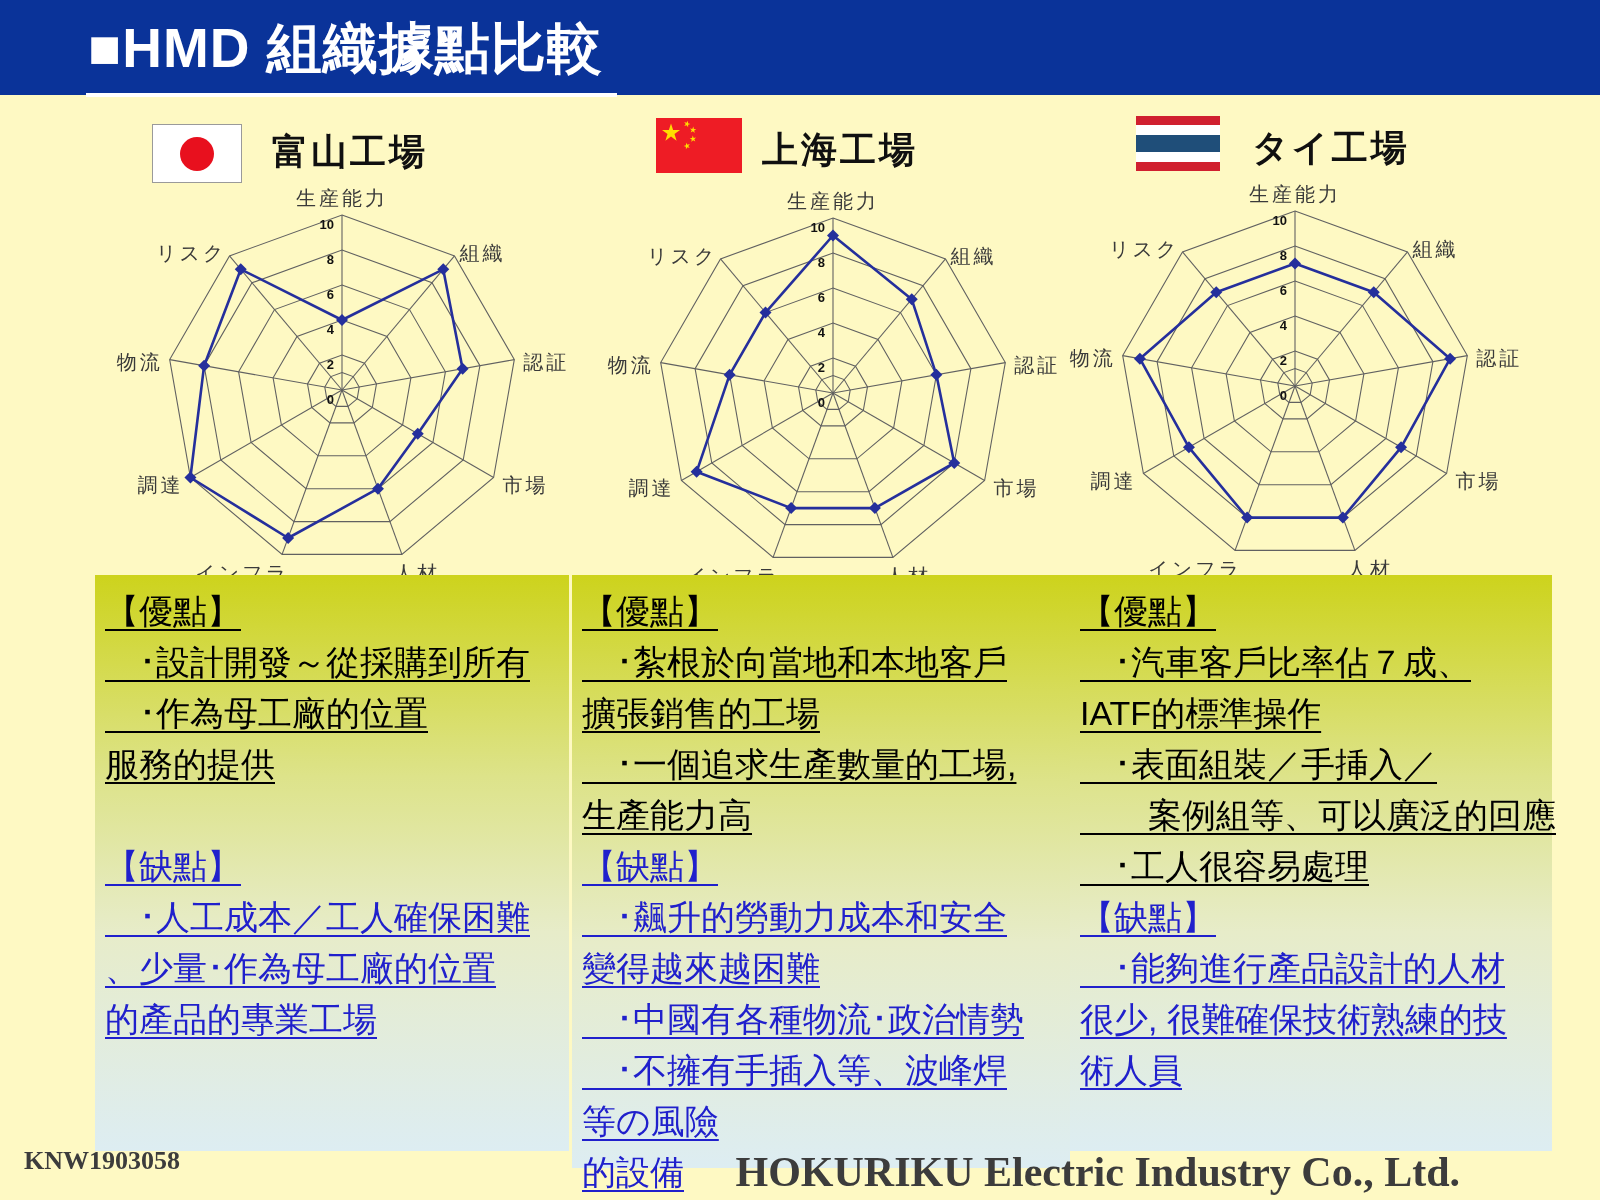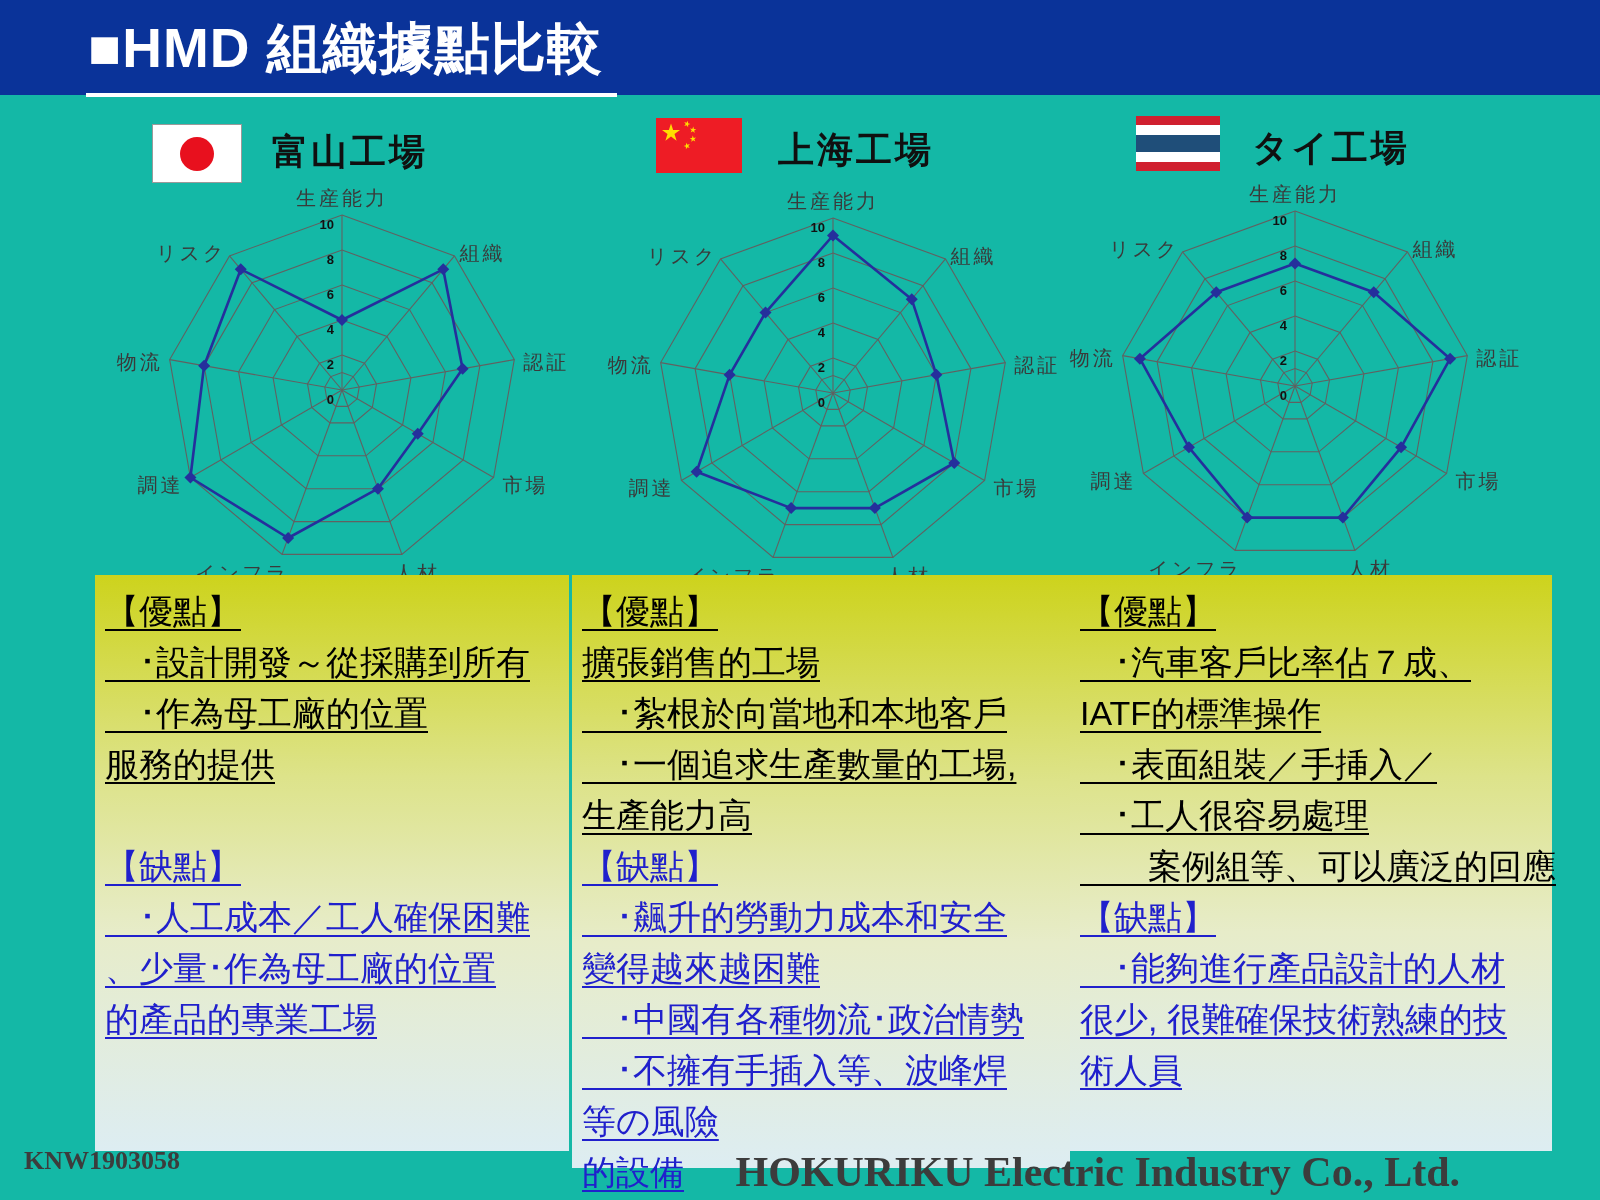--- a/index.html
+++ b/index.html
@@ -1,33 +1,33 @@
 <!DOCTYPE html>
 <html><head>
 <meta charset="utf-8">
 <style>
   html,body{margin:0;padding:0;background:#fff;}
-  .slide{position:relative;width:1600px;height:1200px;background:#14b8a6;
+  .slide{position:relative;width:1600px;height:1200px;background:#fef9c3;
          font-family:"Liberation Sans",sans-serif;overflow:hidden;}
 
   
   .header{position:absolute;left:0;top:0;width:1600px;height:95px;background:#0A3399;}
   .slide-title{position:absolute;left:86px;top:12px;color:#ffffff;font-size:55px;font-weight:bold;
                letter-spacing:1px;border-bottom:4px solid #ffffff;padding:0 14px 7px 2px;white-space:pre;}
 
   
   .flag{position:absolute;}
   .flag-japan{left:152px;top:124px;width:88px;height:57px;background:#ffffff;border:1px solid #9a9a9a;}
   .flag-japan .sun{position:absolute;left:50%;top:50%;width:34px;height:34px;margin:-17px 0 0 -17px;
                    border-radius:50%;}
   .flag-china{left:656px;top:118px;width:86px;height:55px;}
   .flag-thailand{left:1136px;top:116px;width:84px;height:55px;display:flex;flex-direction:column;}
   .flag-thailand .stripe{width:100%;}
   .factory-title{position:absolute;font-size:36px;font-weight:bold;color:#101010;letter-spacing:3px;white-space:pre;}
-  .ft0{left:272px;top:128px;} .ft1{left:778px;top:126px;} .ft2{left:1252px;top:124px;}
+  .ft0{left:272px;top:128px;} .ft1{left:762px;top:126px;} .ft2{left:1252px;top:124px;}
 
   
   .radar{position:absolute;width:480px;height:430px;}
   .r0{left:107px;top:170px;} .r1{left:598px;top:173px;} .r2{left:1060px;top:166px;}
 
   
   .pcbox{position:absolute;padding:8px 2px 0 10px;
          background:linear-gradient(180deg,#CDD31C 0%,#DDE38A 35%,#E7ECC9 62%,#DDEDF2 100%);}
   .b0{left:95px;top:575px;width:462px;height:568px;}
   .b1{left:572px;top:575px;width:486px;height:585px;}
@@ -214,43 +214,43 @@
     <div class="dis">
         <div class="tline"><span>【缺點】</span></div>
         <div class="tline"><span>　･人工成本／工人確保困難</span></div>
         <div class="tline"><span>、少量･作為母工廠的位置</span></div>
         <div class="tline"><span>的產品的專業工場</span></div>
       </div>
   </div>
   <div class="pcbox b1">
     <div class="adv">
         <div class="tline"><span>【優點】</span></div>
+        <div class="tline"><span>　･紮根於向當地和本地客戶</span></div>
         <div class="tline"><span>擴張銷售的工場</span></div>
-        <div class="tline"><span>　･紮根於向當地和本地客戶</span></div>
         <div class="tline"><span>　･一個追求生產數量的工場,</span></div>
         <div class="tline"><span>生產能力高</span></div>
       </div>
     <div class="dis">
         <div class="tline"><span>【缺點】</span></div>
         <div class="tline"><span>　･飆升的勞動力成本和安全</span></div>
         <div class="tline"><span>變得越來越困難</span></div>
         <div class="tline"><span>　･中國有各種物流･政治情勢</span></div>
         <div class="tline"><span>　･不擁有手插入等、波峰焊</span></div>
         <div class="tline"><span>等の風險</span></div>
         <div class="tline"><span>的設備</span></div>
       </div>
   </div>
   <div class="pcbox b2">
     <div class="adv">
         <div class="tline"><span>【優點】</span></div>
         <div class="tline"><span>　･汽車客戶比率佔７成、</span></div>
         <div class="tline"><span>IATF的標準操作</span></div>
         <div class="tline"><span>　･表面組裝／手挿入／</span></div>
+        <div class="tline"><span>　　案例組等、可以廣泛的回應</span></div>
         <div class="tline"><span>　･工人很容易處理</span></div>
-        <div class="tline"><span>　　案例組等、可以廣泛的回應</span></div>
       </div>
     <div class="dis">
         <div class="tline"><span>【缺點】</span></div>
         <div class="tline"><span>　･能夠進行產品設計的人材</span></div>
         <div class="tline"><span>很少, 很難確保技術熟練的技</span></div>
         <div class="tline"><span>術人員</span></div>
       </div>
   </div>
 
   <span class="footer-left">KNW1903058</span>

